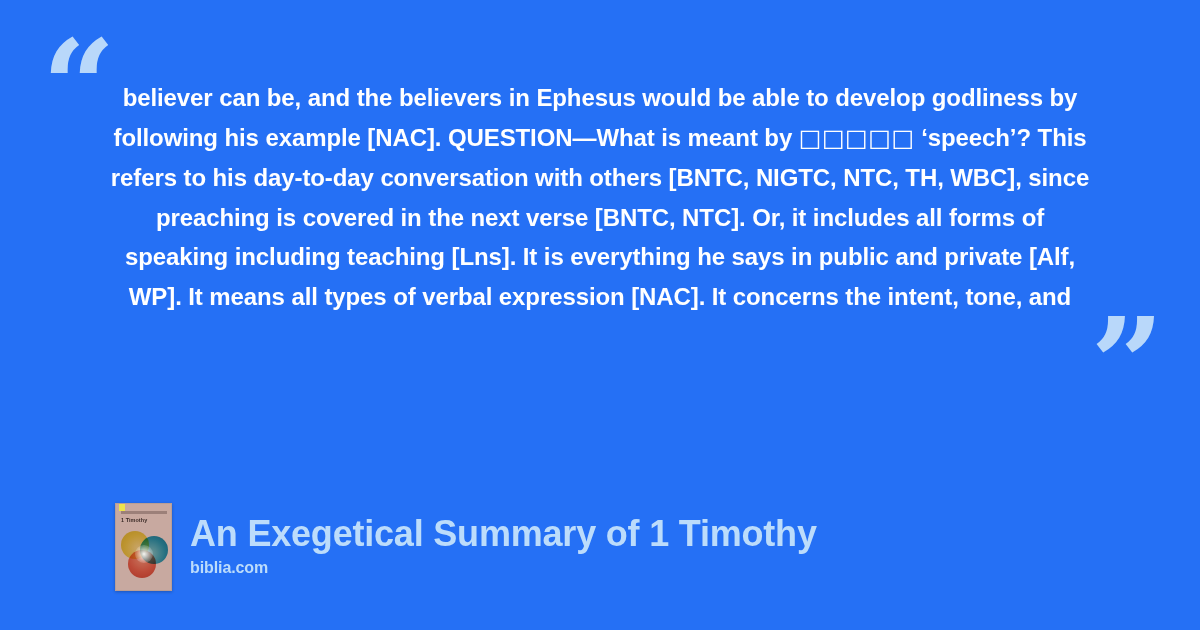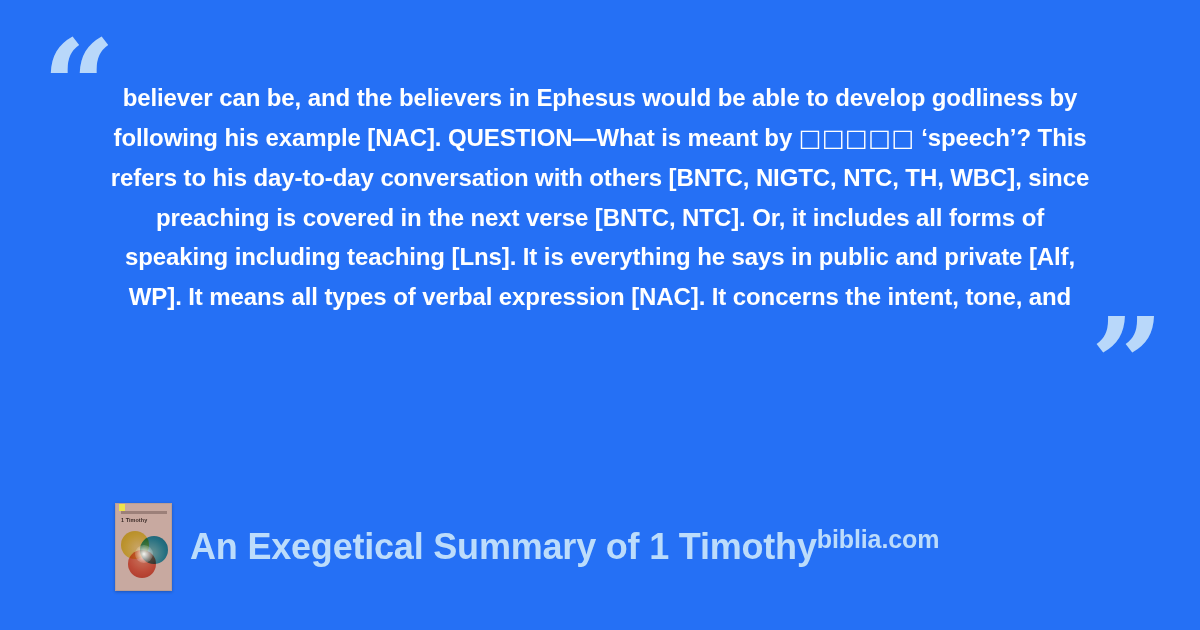--- a/index.html
+++ b/index.html
@@ -154,36 +154,37 @@
   .venn-glow {
     position: absolute;
     left: 16px; top: 15px;
     width: 18px; height: 18px;
     border-radius: 50%;
     background: radial-gradient(circle, rgba(255,255,255,0.95) 0%, rgba(255,255,255,0.25) 60%, rgba(255,255,255,0) 100%);
   }
 
   .brand-text {
     display: flex;
+    flex-direction: column;
     justify-content: center;
   }
   .brand-title {
     color: #BCDCFB;
     font-family: "Liberation Sans", sans-serif;
     font-weight: 700;
     font-size: 36px;
     line-height: 42px;
     letter-spacing: -0.2px;
     white-space: nowrap;
   }
   .brand-site {
     color: #BCDCFB;
     font-family: "Liberation Sans", sans-serif;
     font-weight: 700;
-    font-size: 25px;
+    font-size: 16px;
     line-height: 26px;
     letter-spacing: -0.1px;
     white-space: nowrap;
   }
 </style>
 </head>
 <body>
 
 <div class="card">
 

